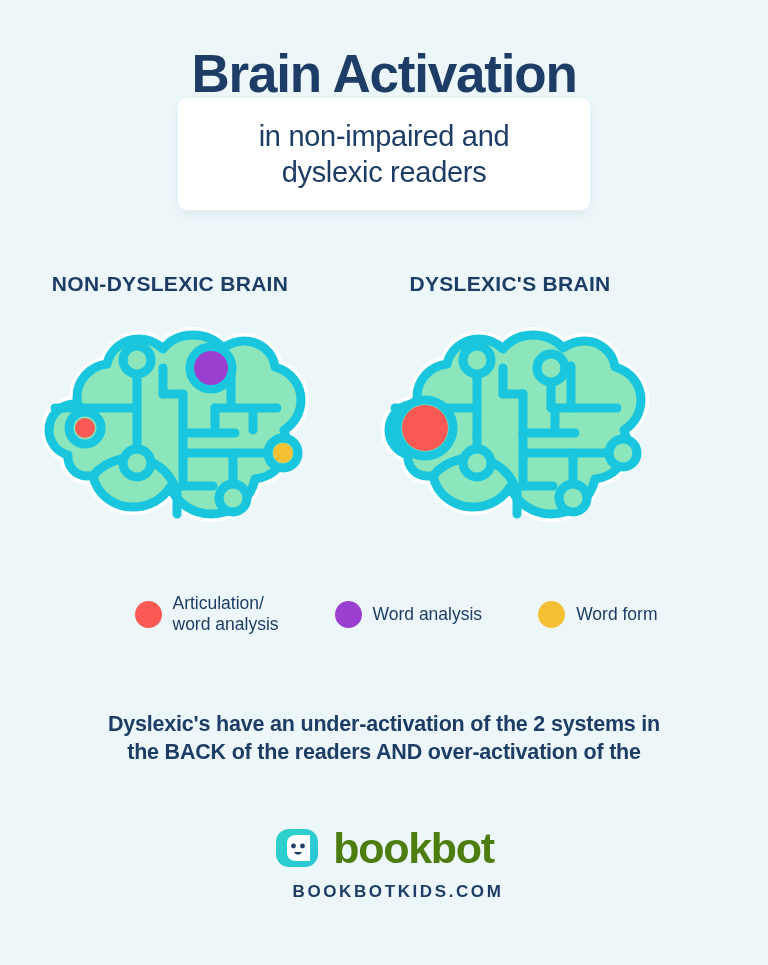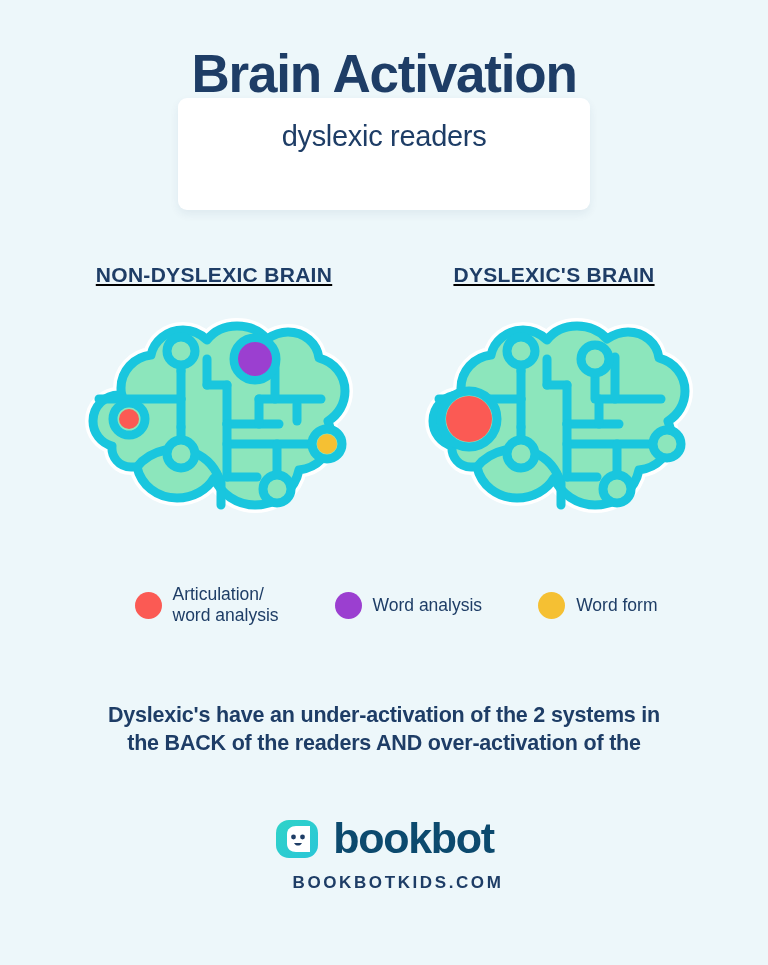--- a/index.html
+++ b/index.html
@@ -49,23 +49,21 @@
     font-size: 29px;
     font-weight: normal;
     line-height: 1.25;
     margin: 16px 0 0 0;
     letter-spacing: -0.3px;
   }
 
   
   .brains {
     display: flex;
-    justify-content: center;
-    margin-top: 109px;
-    text-decoration: underline;
+    margin-top: 82px;
   }
   .brain-col {
     width: 340px;
     text-align: center;
   }
   .brain-heading {
     color: #1E3D66;
     font-size: 21px;
     font-weight: bold;
     letter-spacing: 0.3px;
@@ -122,21 +120,21 @@
   .footer {
     margin-top: 58px;
     text-align: center;
   }
   .logo-row {
     display: flex;
     align-items: center;
     justify-content: center;
   }
   .logo-word {
-    color: #0c4a6e;
+    color: #4d7c0f;
     font-size: 43px;
     font-weight: bold;
     letter-spacing: -1.3px;
     margin-left: 13px;
     line-height: 1;
   }
   .footer-url {
     margin-top: 11px;
     color: #1E3D66;
     font-size: 17px;
@@ -145,20 +143,21 @@
     margin-left: 28px;
   }
 </style>
 </head>
 <body>
 
 <div class="header">
   <div class="subtitle-card"></div>
   <h1 class="title">Brain Activation</h1>
   <div class="subtitle">
+    <div>in non-impaired and</div>
     <div>dyslexic readers</div>
   </div>
 </div>
 
 <div class="brains">
 
   <div class="brain-col">
     <div class="brain-heading">NON-DYSLEXIC BRAIN</div>
     <svg class="brain-svg" width="310" height="235" viewBox="0 0 310 235" aria-hidden="true">
       <g>

